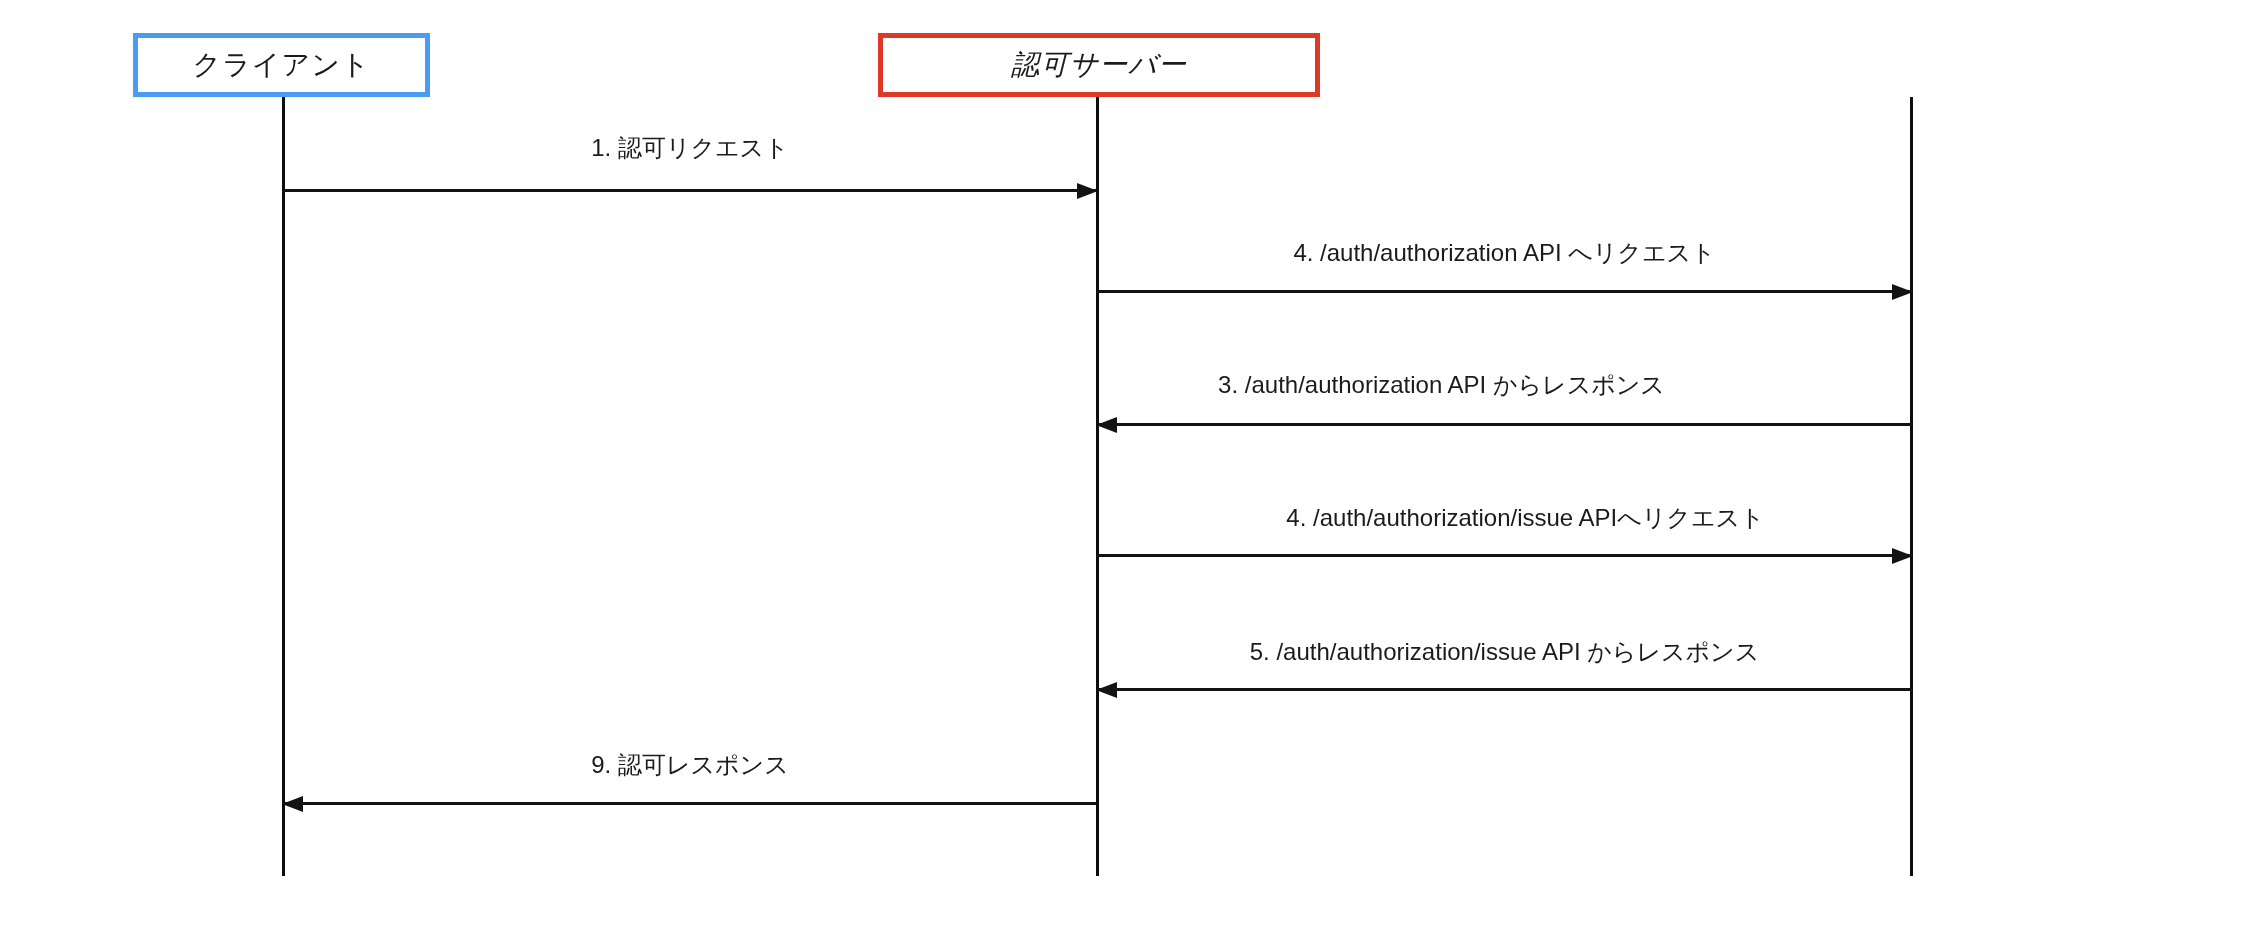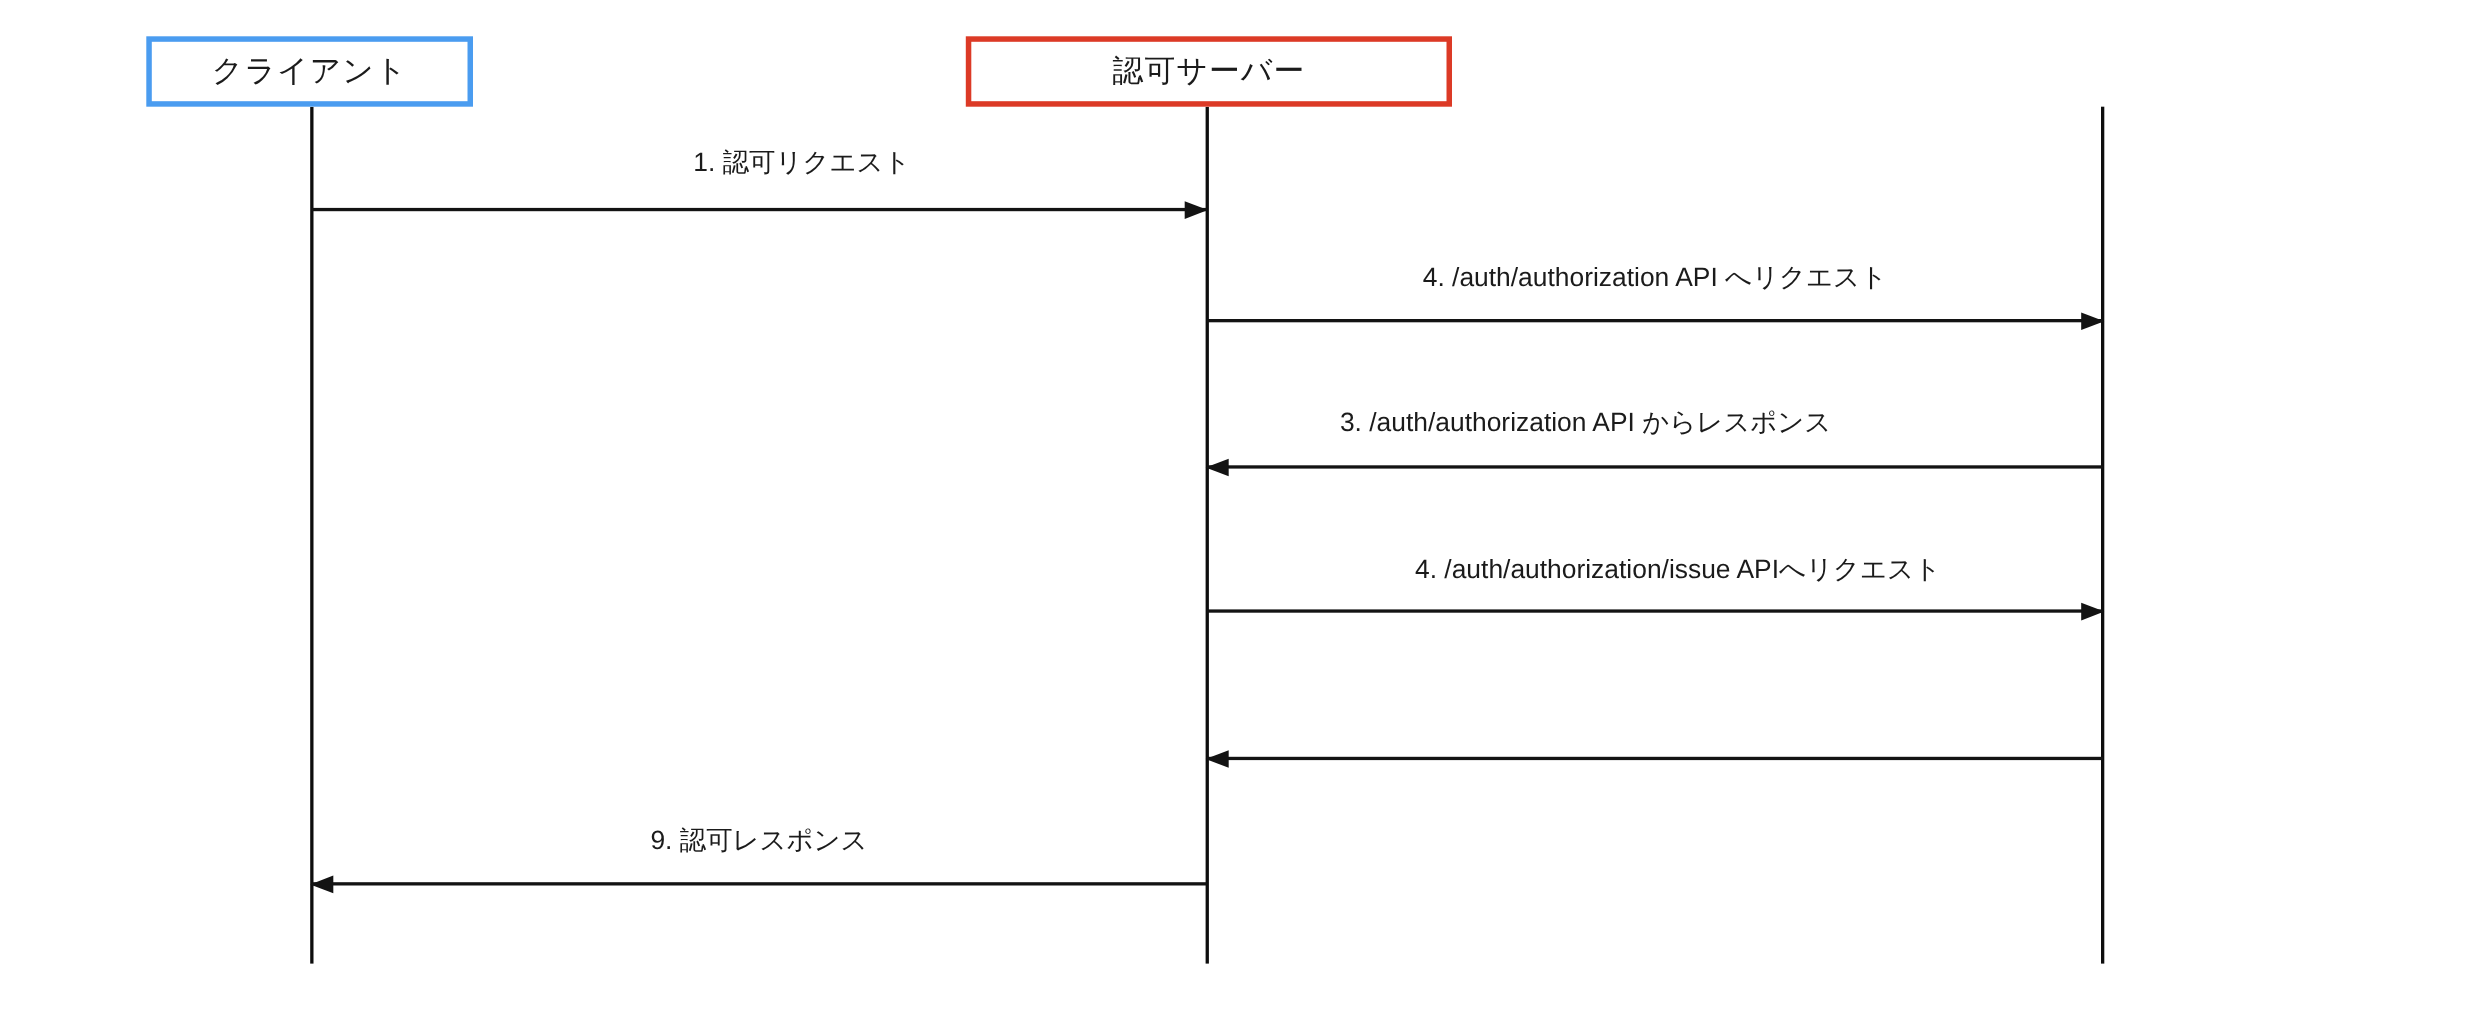--- a/index.html
+++ b/index.html
@@ -66,49 +66,50 @@
 </style>
 </head>
 <body>
 
 <div class="canvas">
 
   <div class="actor" style="left: 133px; top: 33px; width: 297px; height: 64px; border-color: rgb(74, 156, 240);">
     <span class="actor-label">クライアント</span>
   </div>
 
-  <div class="actor" style="left: 878px; top: 33px; width: 442px; height: 64px; border-color: rgb(220, 58, 38);">
+  <div class="actor" style="left: 878px; top: 33px; width: 442px; height: 64px; border-color: rgb(220, 58, 38); font-style: italic;">
     <span class="actor-label">認可サーバー</span>
   </div>
 
 
   <div class="lifeline" style="left:282px;"></div>
   <div class="lifeline" style="left:1096px;"></div>
   <div class="lifeline" style="left:1910px;"></div>
 
-  <div class="msg-label" style="left:283px; top:133px; width:814px;margin-left:39px;">1. 認可リクエスト</div>
+  <div class="msg-label" style="left:283px; top:133px; width:814px;">1. 認可リクエスト</div>
   <div class="msg-line right" style="left:283px; top:189px; width:814px;">
     <span class="head"></span>
   </div>
 
   <div class="msg-label" style="left:1097px; top:238px; width:815px;">4. /auth/authorization API へリクエスト</div>
   <div class="msg-line right" style="left:1097px; top:290px; width:815px;">
     <span class="head"></span>
   </div>
 
   <div class="msg-label" style="left:1097px; top:370px; width:689px;">3. /auth/authorization API からレスポンス</div>
   <div class="msg-line left" style="left:1097px; top:423px; width:815px;">
     <span class="head"></span>
   </div>
 
   <div class="msg-label" style="left:1097px; top:503px; width:815px;margin-left:21px;">4. /auth/authorization/issue APIへリクエスト</div>
   <div class="msg-line right" style="left:1097px; top:554px; width:815px;">
     <span class="head"></span>
   </div>
 
+  <div class="msg-label" style="left:1097px; top:637px; width:815px;">5. /auth/authorization/issue API からレスポンス</div>
   <div class="msg-line left" style="left:1097px; top:688px; width:815px;">
     <span class="head"></span>
   </div>
 
   <div class="msg-label" style="left:283px; top:750px; width:814px;">9. 認可レスポンス</div>
   <div class="msg-line left" style="left:283px; top:802px; width:814px;">
     <span class="head"></span>
   </div>
 
 </div>

